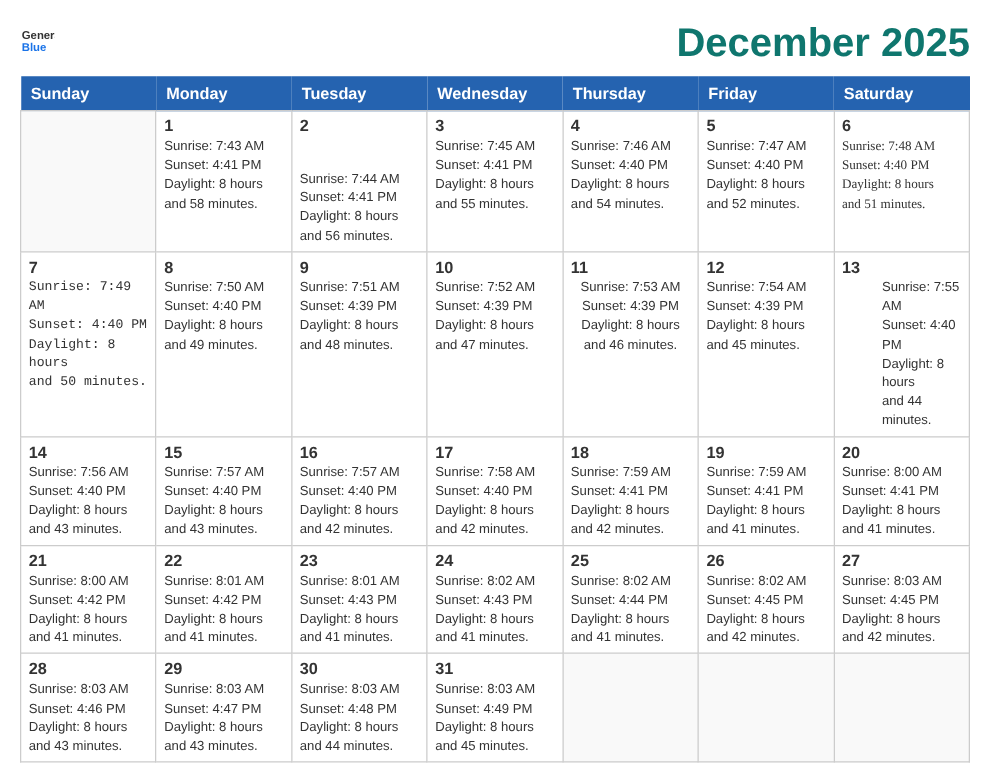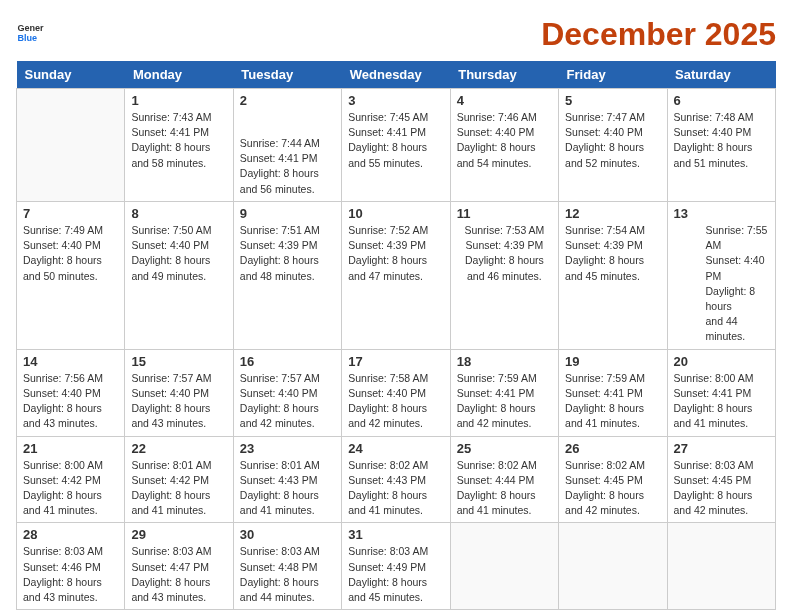--- a/index.html
+++ b/index.html
@@ -24,21 +24,21 @@
     .logo-icon {
       width: 28px;
       height: 28px;
     }
     .title-block {
       text-align: right;
     }
     .month-title {
       font-size: 32px;
       font-weight: bold;
-      color: #c2410c;
+      color: #0f766e;
     }
     .subtitle {
       font-size: 15px;
       color: #555;
     }
     table {
       width: 100%;
       border-collapse: collapse;
       font-size: 11px;
     }
@@ -133,30 +133,30 @@
         </td>
         <td>
           <div class="day-num">5</div>
           <div class="day-info" style="white-space: pre-line;">Sunrise: 7:47 AM
 Sunset: 4:40 PM
 Daylight: 8 hours
 and 52 minutes.</div>
         </td>
         <td>
           <div class="day-num">6</div>
-          <div class="day-info" style="white-space: pre-line;">Sunrise: 7:48 AM
+          <div class="day-info" style="white-space: pre-line; font-family: Liberation Serif, serif;">Sunrise: 7:48 AM
 Sunset: 4:40 PM
 Daylight: 8 hours
 and 51 minutes.</div>
         </td>
       </tr>
       <tr>
         <td>
           <div class="day-num">7</div>
-          <div class="day-info" style="white-space: pre-line;">Sunrise: 7:49 AM
+          <div class="day-info" style="white-space: pre-line; font-family: Liberation Mono, monospace;">Sunrise: 7:49 AM
 Sunset: 4:40 PM
 Daylight: 8 hours
 and 50 minutes.</div>
         </td>
         <td>
           <div class="day-num">8</div>
           <div class="day-info" style="white-space: pre-line;">Sunrise: 7:50 AM
 Sunset: 4:40 PM
 Daylight: 8 hours
 and 49 minutes.</div>

